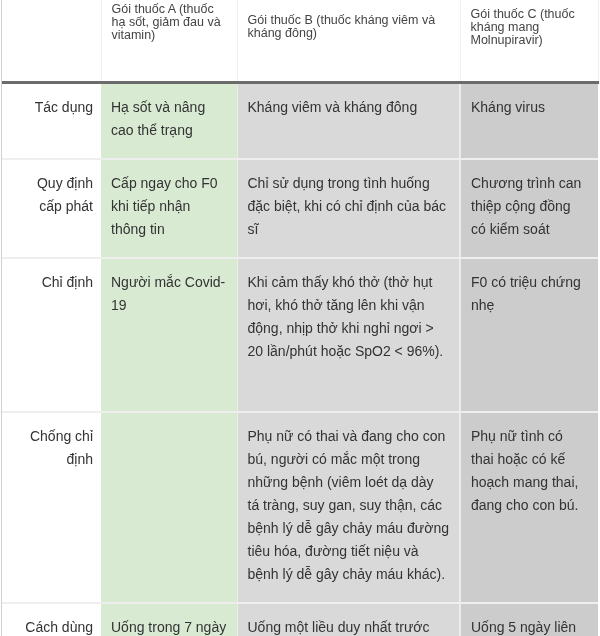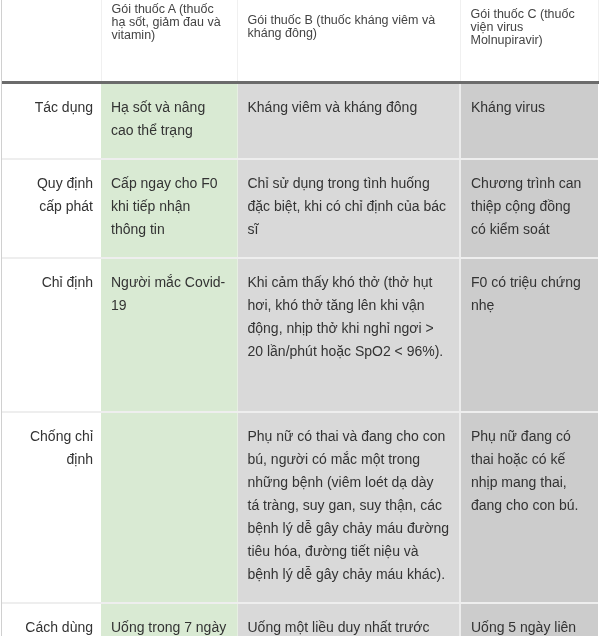--- a/index.html
+++ b/index.html
@@ -31,21 +31,21 @@
     <col class="c1">
       <col class="c2">
       <col class="c3">
       <col class="c4">
   </colgroup>
   <thead>
     <tr>
       <th></th>
       <th class="h-a">Gói thuốc A (thuốc hạ sốt, giảm đau và vitamin)</th>
       <th class="h-b">Gói thuốc B (thuốc kháng viêm và kháng đông)</th>
-      <th class="h-c">Gói thuốc C (thuốc viện virus Molnupiravir)</th>
+      <th class="h-c">Gói thuốc C (thuốc kháng mang Molnupiravir)</th>
     </tr>
   </thead>
   <tbody>
     <tr style="height:68px">
       <td class="lbl">Tác dụng</td>
       <td class="ca">Hạ sốt và nâng cao thể trạng</td>
       <td class="cb">Kháng viêm và kháng đông</td>
       <td class="cc">Kháng virus</td>
     </tr>
     <tr style="height:90px">
@@ -57,21 +57,21 @@
     <tr style="height:154px">
       <td class="lbl">Chỉ định</td>
       <td class="ca">Người mắc Covid-19</td>
       <td class="cb">Khi cảm thấy khó thở (thở hụt hơi, khó thở tăng lên khi vận động, nhịp thở khi nghỉ ngơi &gt; 20 lần/phút hoặc SpO2 &lt; 96%).</td>
       <td class="cc">F0 có triệu chứng nhẹ</td>
     </tr>
     <tr style="height:176px">
       <td class="lbl">Chống chỉ định</td>
       <td class="ca"></td>
       <td class="cb">Phụ nữ có thai và đang cho con bú, người có mắc một trong những bệnh (viêm loét dạ dày tá tràng, suy gan, suy thận, các bệnh lý dễ gây chảy máu đường tiêu hóa, đường tiết niệu và bệnh lý dễ gây chảy máu khác).</td>
-      <td class="cc">Phụ nữ đang có thai hoặc có kế nhịp mang thai, đang cho con bú.</td>
+      <td class="cc">Phụ nữ tình có thai hoặc có kế hoạch mang thai, đang cho con bú.</td>
     </tr>
     <tr style="height:67px">
       <td class="lbl">Cách dùng</td>
       <td class="ca">Uống trong 7 ngày</td>
       <td class="cb">Uống một liều duy nhất trước khi chuyển viện</td>
       <td class="cc">Uống 5 ngày liên tục</td>
     </tr>
   </tbody>
 </table>
 

